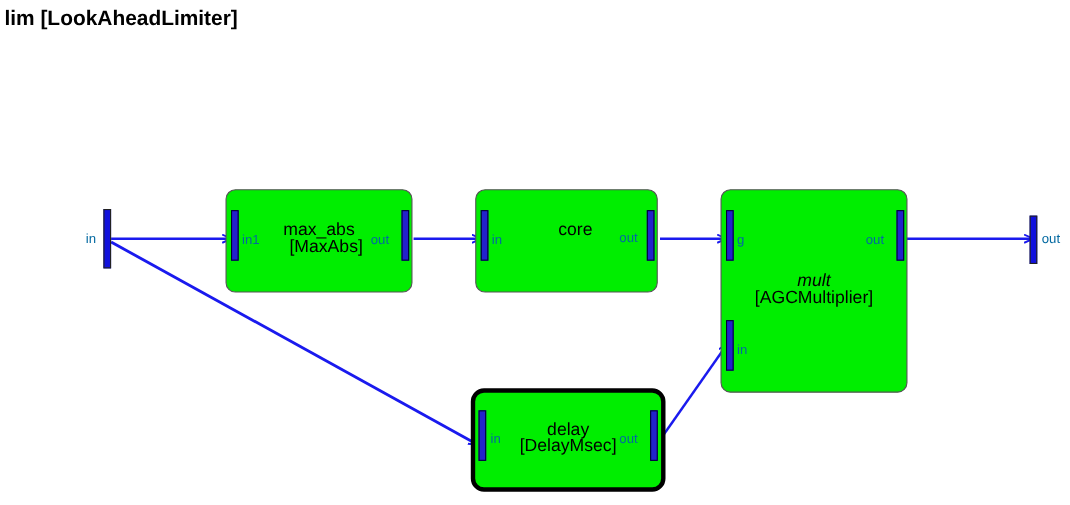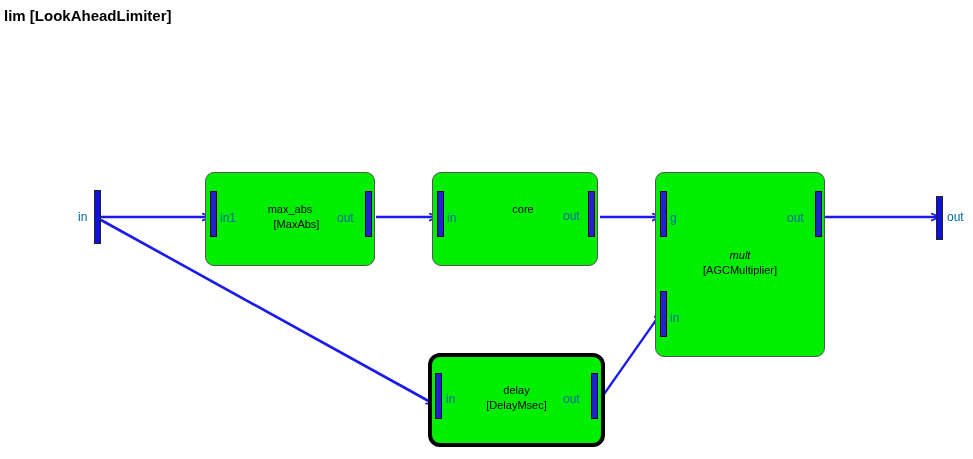--- a/index.html
+++ b/index.html
@@ -20,21 +20,21 @@
     position: relative;
     width: 973px;
     height: 459px;
     background: #ffffff;
   }
 
   #title {
     position: absolute;
     left: 4px;
     top: 7px;
-    font-size: 15px;
+    font-size: 19px;
     font-weight: bold;
     letter-spacing: 0px;
     white-space: nowrap;
     color: #000000;
   }
 
   
   #wires {
     position: absolute;
     left: 0;
@@ -55,21 +55,21 @@
   .block.thick {
     border: 4px solid #000000;
     border-radius: 12px;
   }
 
   .block-label {
     position: absolute;
     left: 0;
     right: 0;
     text-align: center;
-    font-size: 11px;
+    font-size: 16px;
     line-height: 15px;
     color: #000000;
     white-space: nowrap;
     pointer-events: none;
   }
 
   
   .port {
     position: absolute;
     background: #2222cc;

